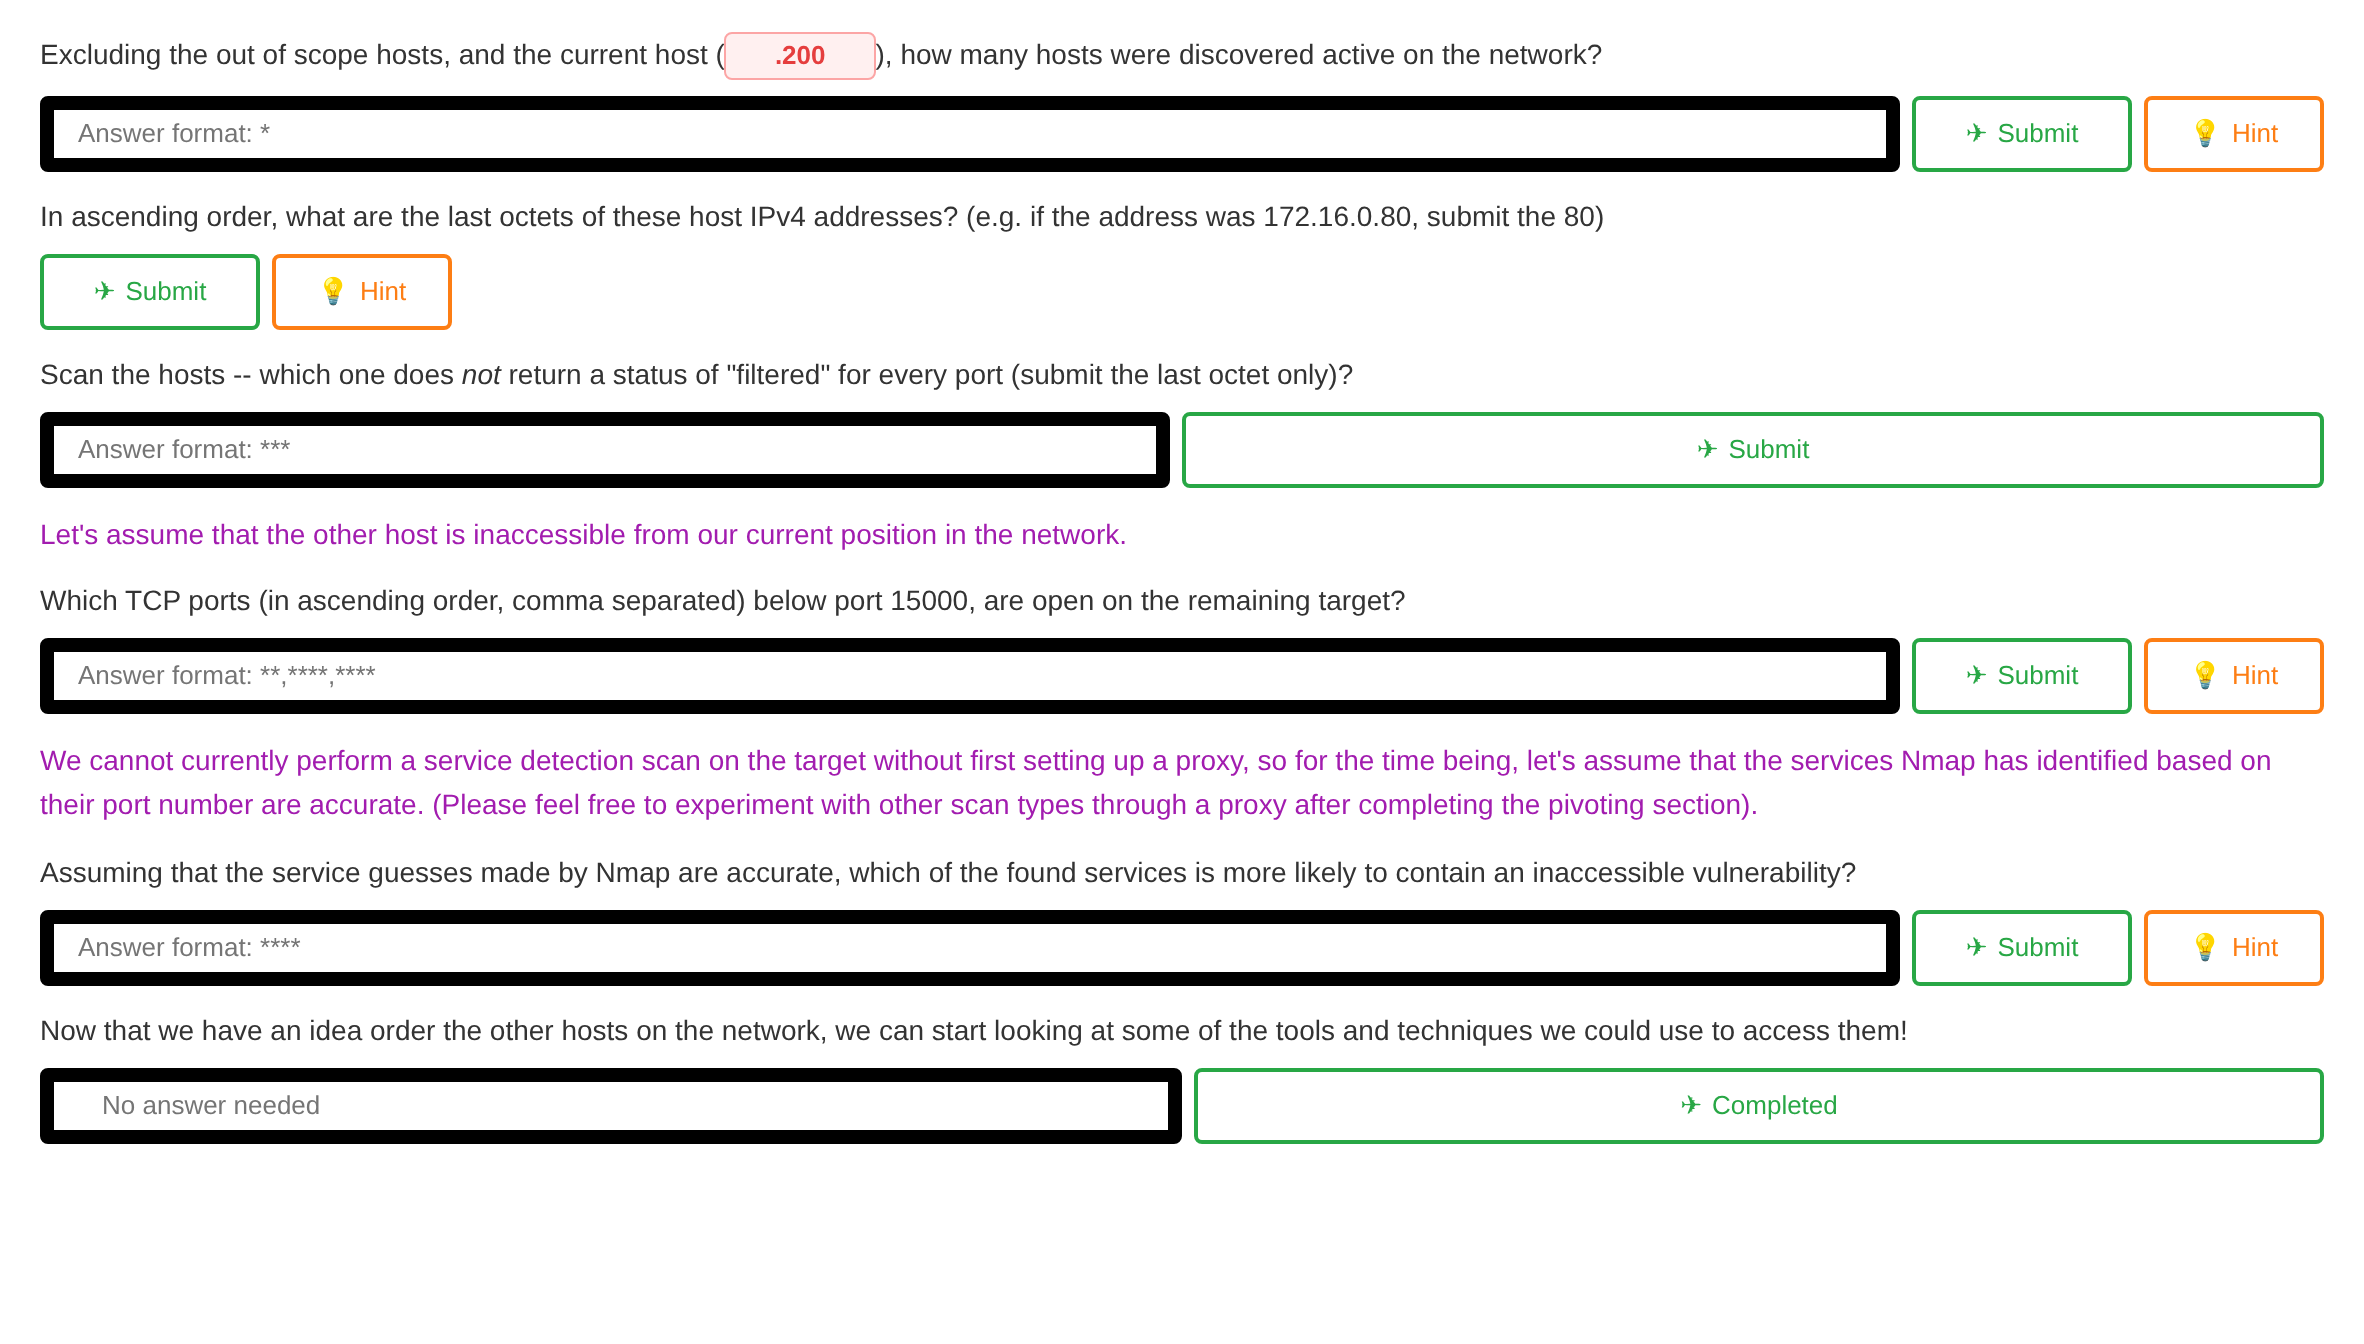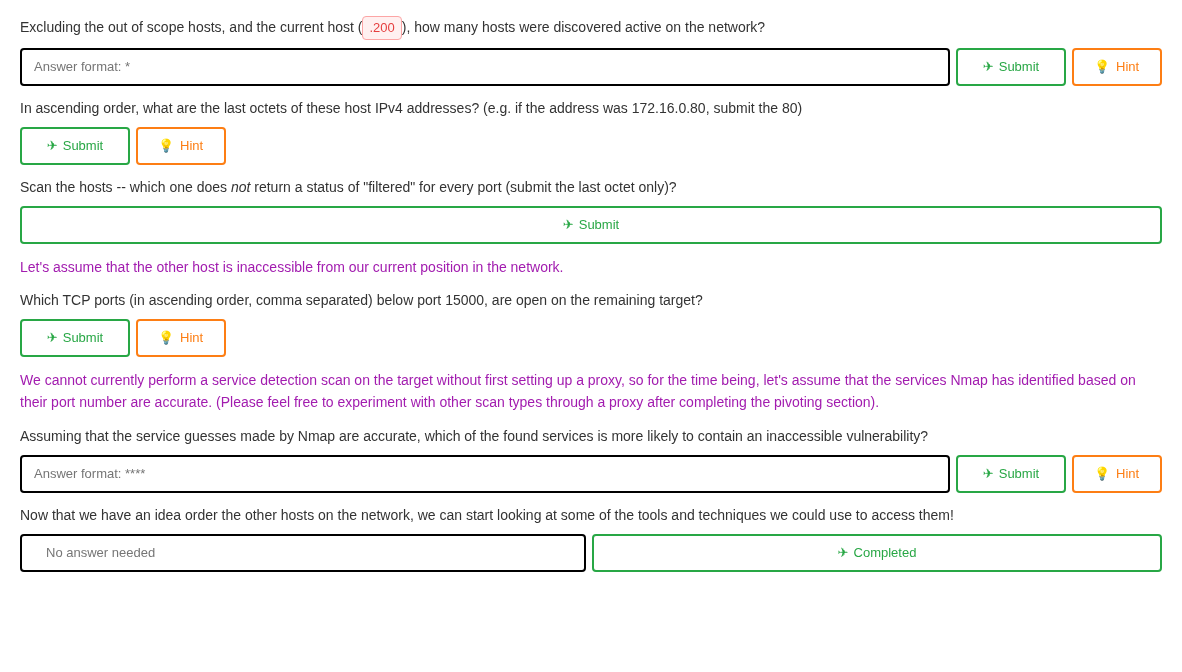--- a/index.html
+++ b/index.html
@@ -18,21 +18,21 @@
       margin-bottom: 8px;
       line-height: 1.5;
     }
     .answer-row {
       display: flex;
       gap: 6px;
       align-items: center;
     }
     .answer-input {
       flex: 1;
-      border: 2px solid #000000;
+      border: 7px solid #000000;
       border-radius: 4px;
       padding: 8px 12px;
       font-size: 13px;
       color: #999;
       outline: none;
       height: 38px;
     }
     .btn-submit {
       border: 2px solid #28a745;
       background: #fff;
@@ -85,23 +85,23 @@
       margin-bottom: 10px;
       line-height: 1.6;
       color: #a21caf;
     }
     .badge-200 {
       display: inline-block;
       background: #fff0f0;
       color: #e53e3e;
       border: 1px solid #fca5a5;
       border-radius: 4px;
-      padding: 1px 6px;
-      font-size: 13px;
-      font-weight: 400;
+      padding: 1px 24px;
+      font-size: 13px;
+      font-weight: 700;
     }
     em { font-style: italic; }
     .underline { }
   </style>
 </head>
 <body>
 
 <div class="question-block">
   <p class="question-text">
     Excluding the out of scope hosts, and the current host (<span class="badge-200">.200</span>), how many hosts were discovered active on the network?
@@ -131,36 +131,38 @@
       <span>Hint</span>
     </button>
   </div>
 </div>
 
 <div class="question-block">
   <p class="question-text">
     Scan the hosts -- which one does <em>not</em> return a status of "filtered" for every port (submit the last octet only)?
   </p>
   <div class="answer-row">
+    <input class="answer-input" type="text" placeholder="Answer format: ***" style="">
     <button class="btn-submit" style="flex:1;">
       <span>✈</span>
       <span>Submit</span>
     </button>
   </div>
 </div>
 
 <div class="question-block">
   <p class="info-text">Let's assume that the other host is inaccessible from our current position in the network.</p>
 </div>
 
 <div class="question-block">
   <p class="question-text">
     Which <span class="underline">TCP</span> ports (in ascending order, comma separated) below port 15000, are open on the remaining target?
   </p>
   <div class="answer-row">
+    <input class="answer-input" type="text" placeholder="Answer format: **,****,****" style="">
     <button class="btn-submit">
       <span>✈</span>
       <span>Submit</span>
     </button>
     <button class="btn-hint">
       <span>💡</span>
       <span>Hint</span>
     </button>
   </div>
 </div>

